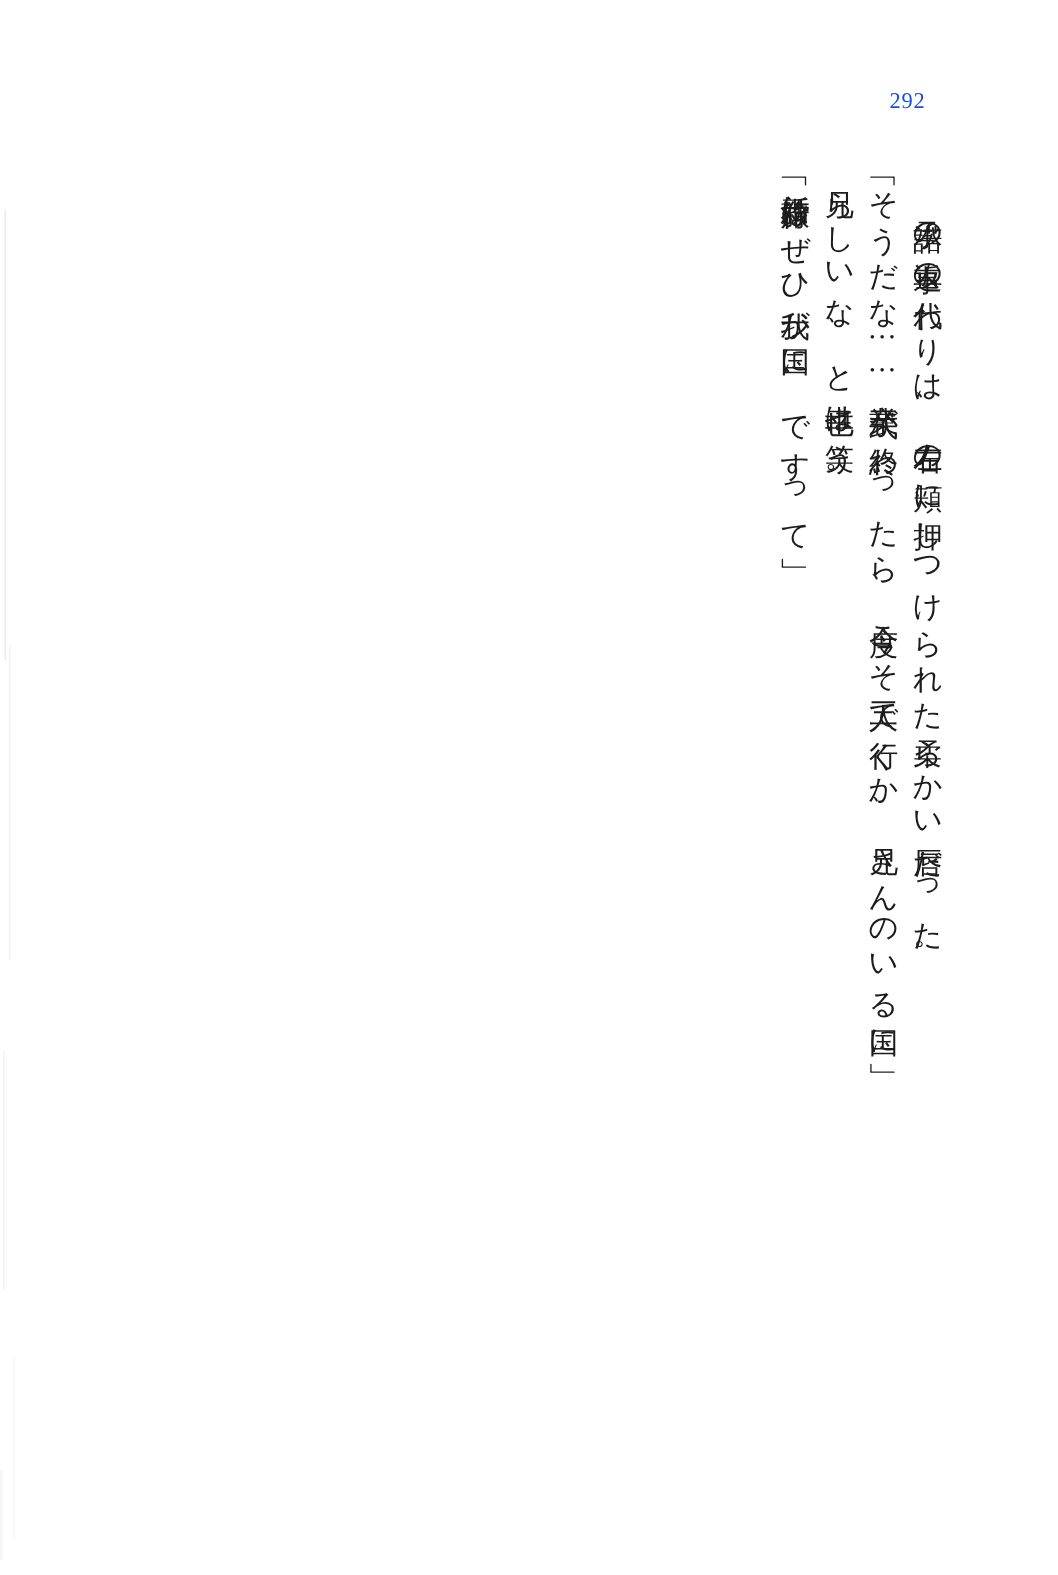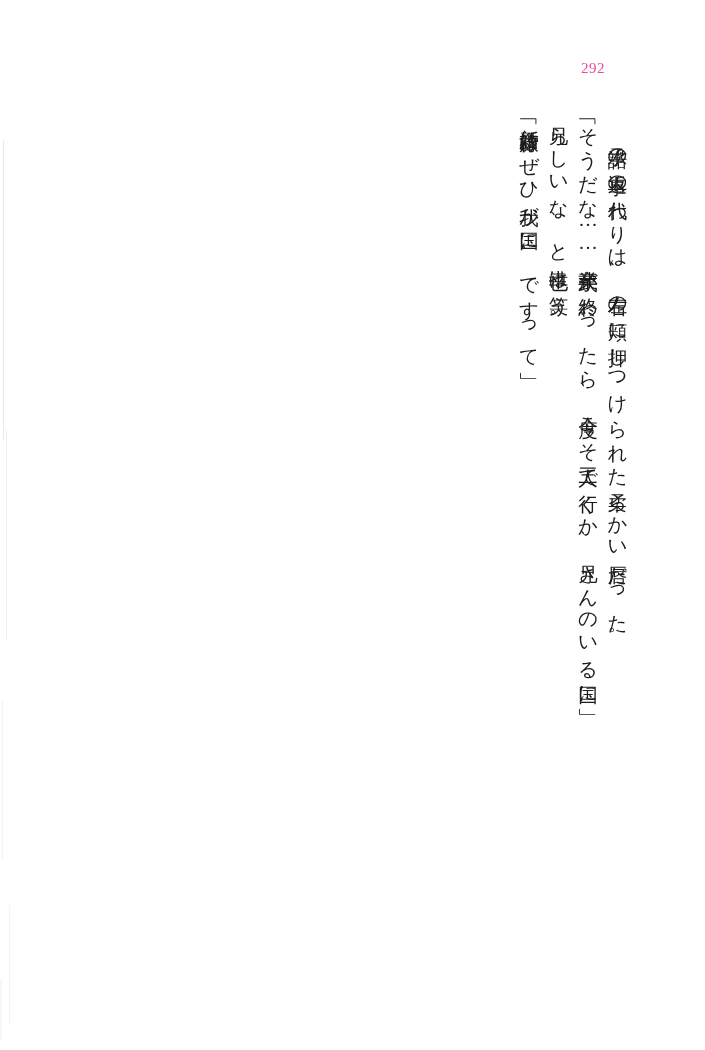--- a/index.html
+++ b/index.html
@@ -13,24 +13,24 @@
     height: 1050px;
     background: #ffffff;
     overflow: hidden;
     font-family: "Liberation Serif", "DejaVu Serif", serif;
     color: #1a1a1a;
   }
   
   #page-number {
     position: absolute;
     top: 60px;
-    right: 100px;
+    right: 88px;
     font-size: 15px;
     letter-spacing: 0.5px;
-    color: #ec4899;
+    color: #1d4ed8;
     font-family: "Liberation Serif", "DejaVu Serif", serif;
   }
   
   #text-block {
     position: absolute;
     top: 112px;
     right: 78px;
     height: 830px;
     display: flex;
     flex-direction: row;

